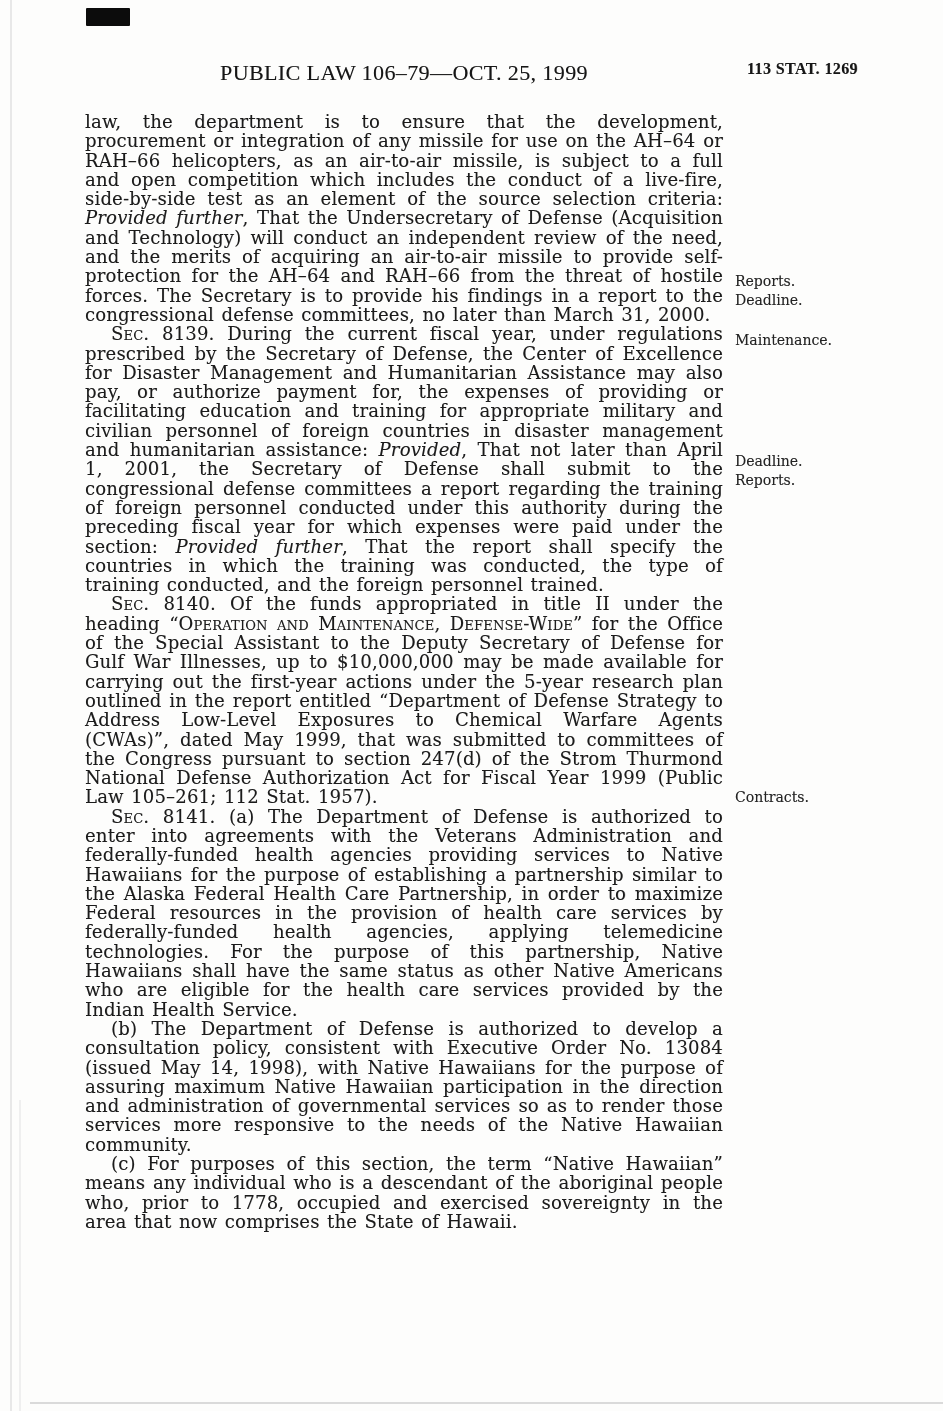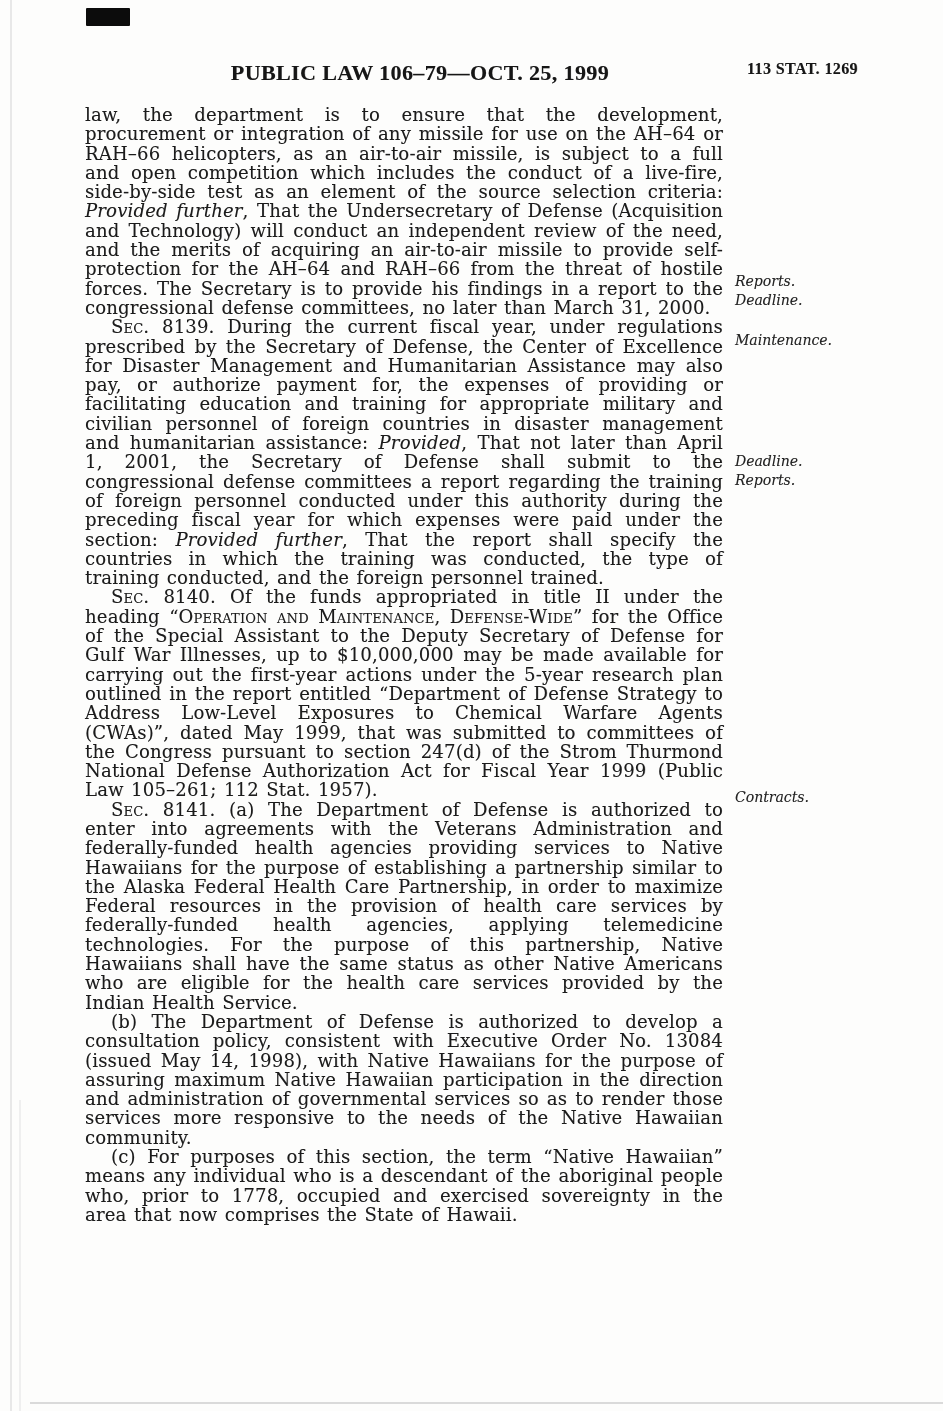--- a/index.html
+++ b/index.html
@@ -25,50 +25,50 @@
   .edge-bottom {
     position: absolute; left: 30px; top: 1402px; width: 913px; height: 2px;
     background: #dadada;
   }
   .scan-mark {
     position: absolute; left: 86px; top: 8px; width: 44px; height: 18px;
     background: #0c0c0c; border-radius: 1px;
   }
   
   .head-left {
-    position: absolute; top: 60px; left: 101px; width: 638px;
+    position: absolute; top: 60px; left: 85px; width: 638px;
     text-align: center; white-space: nowrap;
     font-family: "Liberation Serif", serif;
-    font-size: 22px; font-weight: 700; letter-spacing: 0.4px;
+    font-size: 22px; font-weight: 400; letter-spacing: 0.4px;
     color: #161616;
     text-shadow: 0.3px 0.3px 0.4px rgba(20,20,20,0.35);
   }
   .head-right {
     position: absolute; top: 60px; right: 85px;
     text-align: right; white-space: nowrap;
     font-family: "Liberation Serif", serif;
     font-size: 16px; font-weight: 600; letter-spacing: 0.4px;
     color: #161616;
     text-shadow: 0.3px 0.3px 0.4px rgba(20,20,20,0.35);
   }
   
   .body-col {
-    position: absolute; top: 105px; left: 85px; width: 638px;
+    position: absolute; top: 112px; left: 85px; width: 638px;
     text-align: justify;
     font-size: 18px; line-height: 19.3px;
     letter-spacing: 0.2px; word-spacing: 1.5px;
     hyphens: auto; -webkit-hyphens: auto;
     text-shadow: 0.3px 0.3px 0.35px rgba(20,20,20,0.3);
   }
   .body-col p { margin: 0; padding: 0; }
   .body-col p.indent { text-indent: 26px; }
   .it { font-style: italic; }
   .sc { font-variant: small-caps; }
   
-  .margin-layer { position: absolute; inset: 0; font-style: italic; }
+  .margin-layer { position: absolute; inset: 0; }
   .margin-note {
     position: absolute; left: 735px; width: 200px;
     font-size: 14px; line-height: 17px; white-space: nowrap;
     color: #242424;
     text-shadow: 0.25px 0.25px 0.3px rgba(20,20,20,0.3);
   }
 </style>
 </head>
 <body>
 

